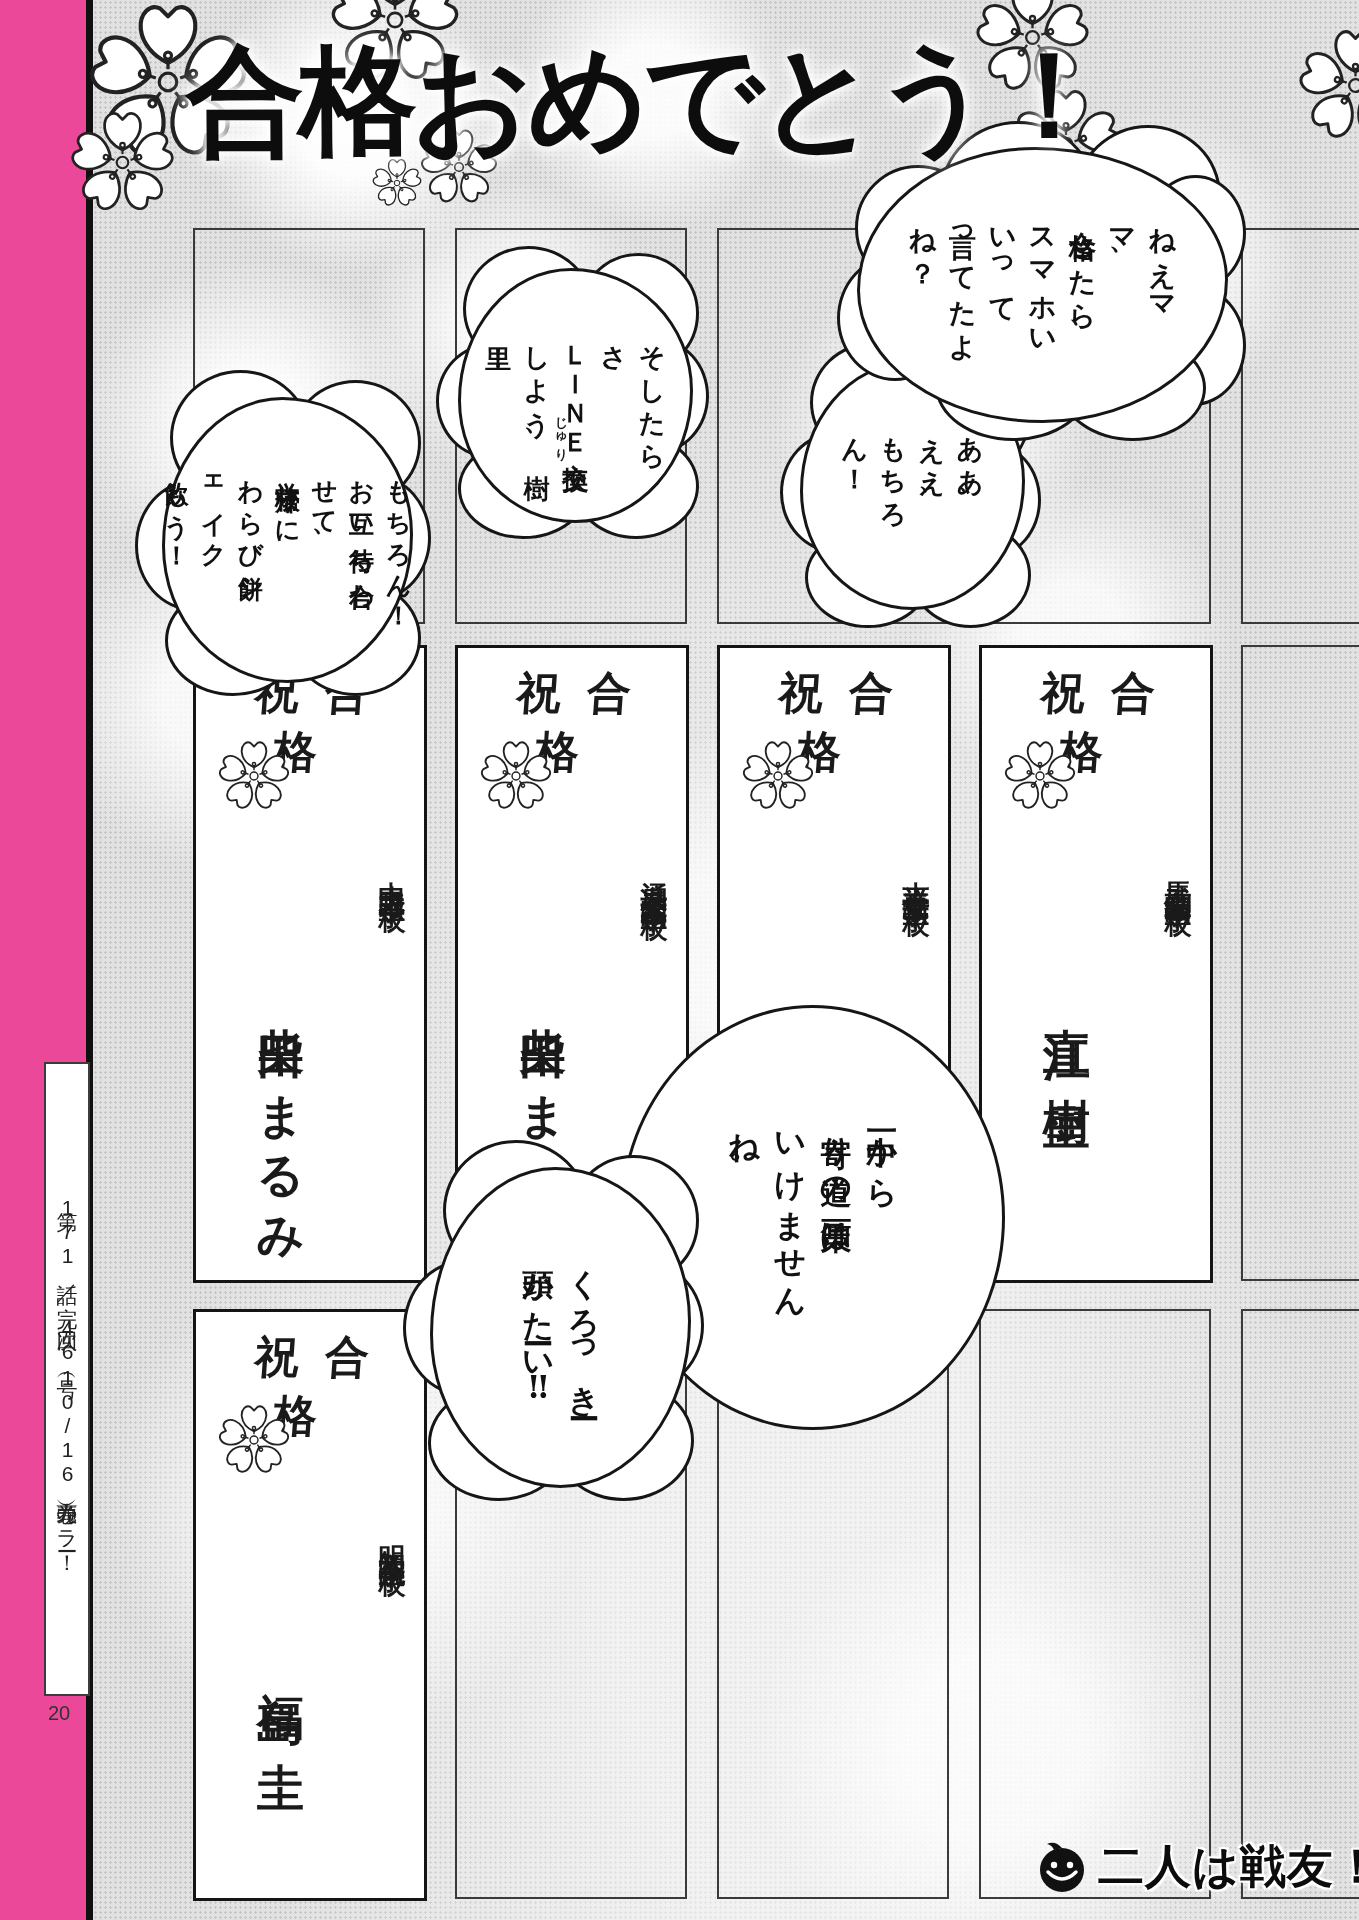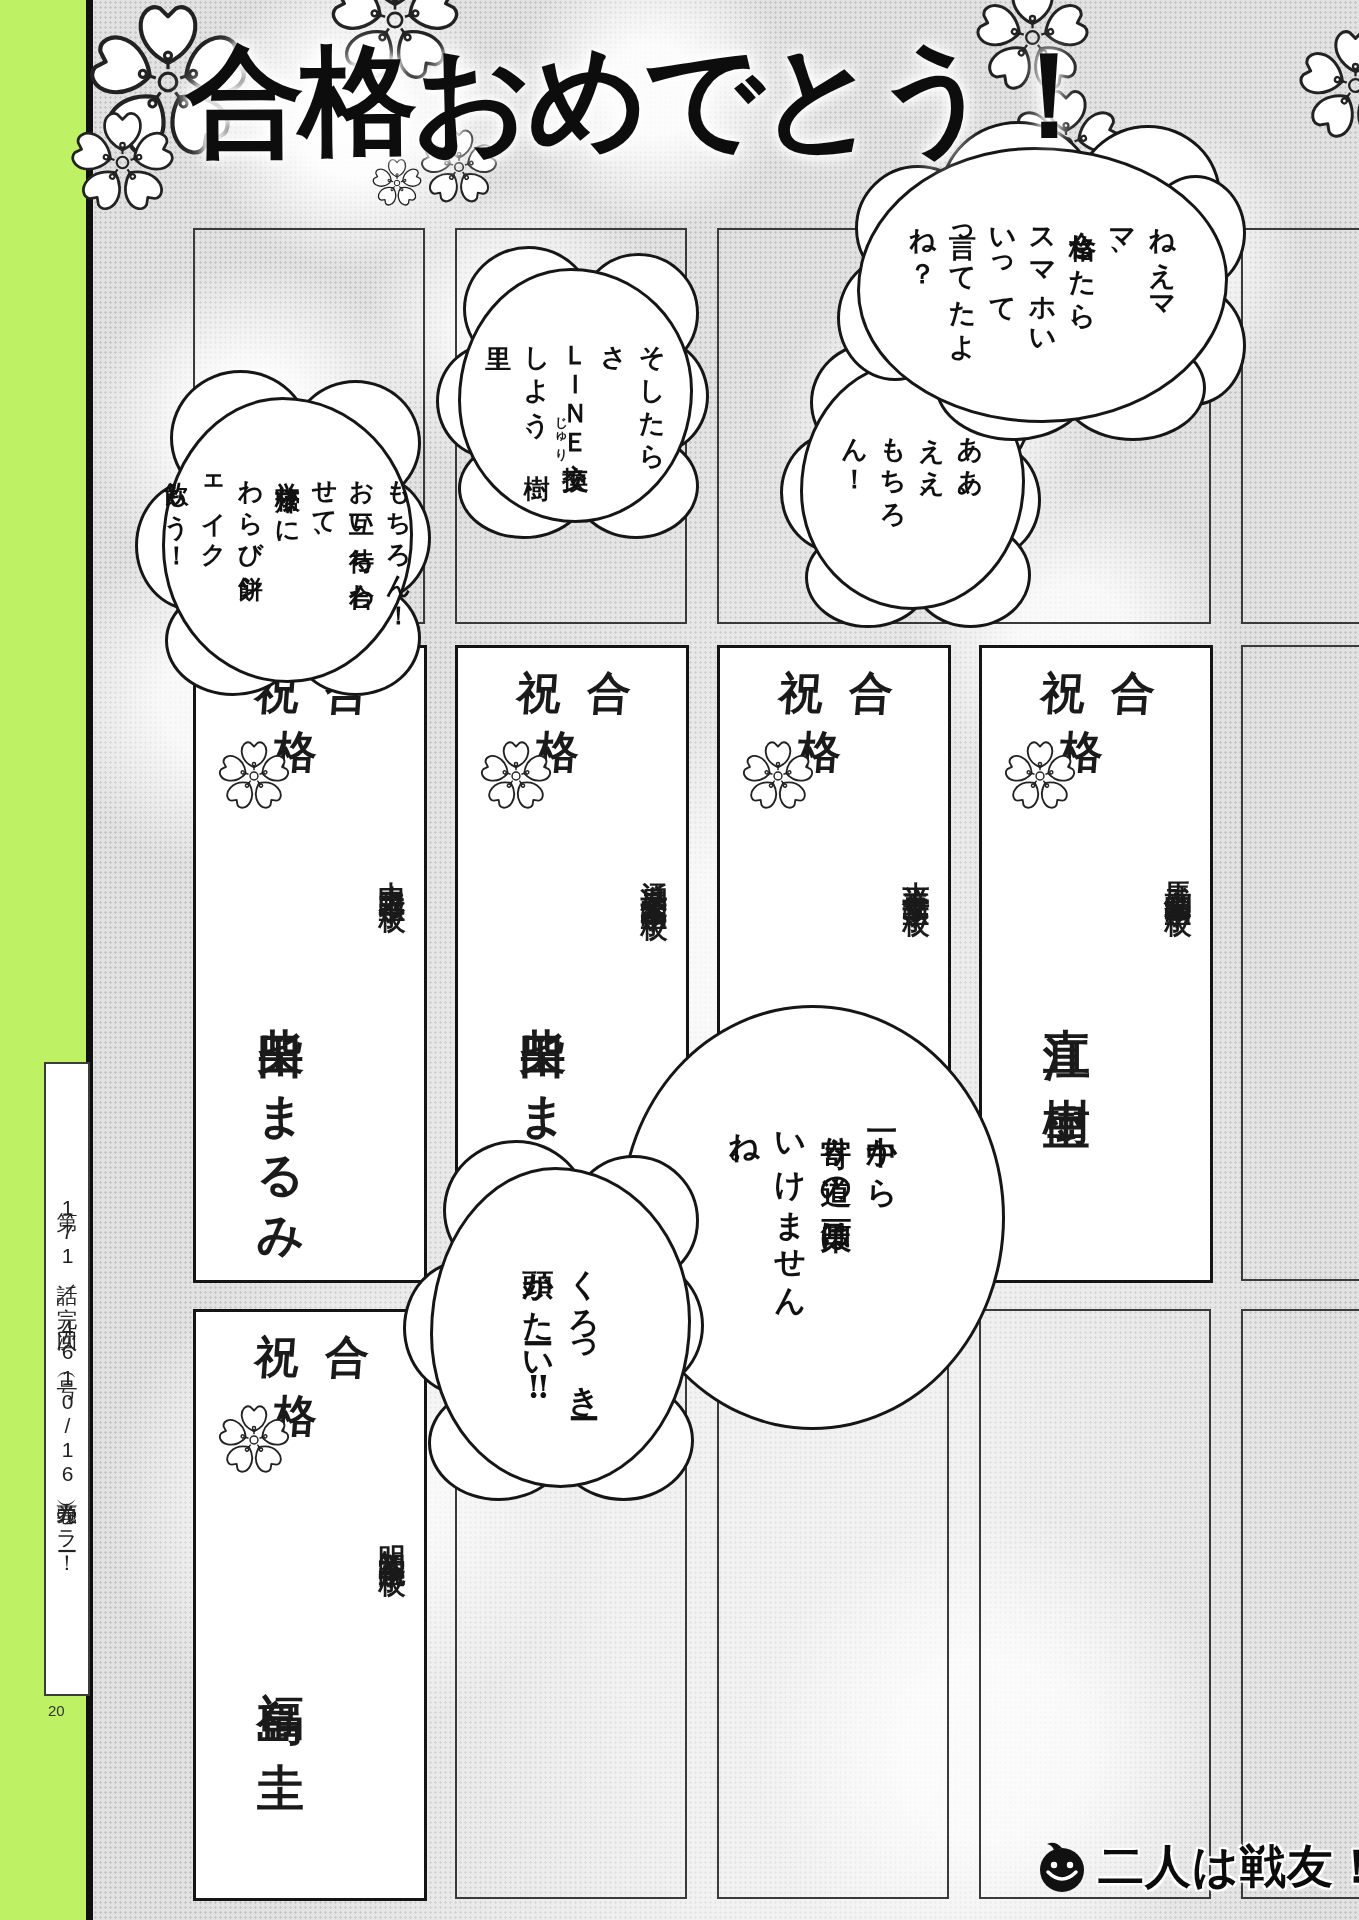--- a/index.html
+++ b/index.html
@@ -1,16 +1,16 @@
 <!DOCTYPE html>
 <html><head>
 <meta charset="utf-8">
 <style>
   html,body{margin:0;padding:0;background:#777;}
-  .stage{position:relative;width:1359px;height:1920px;background:#bef264;overflow:hidden;
+  .stage{position:relative;width:1359px;height:1920px;background:#ec4899;overflow:hidden;
          font-family:"DejaVu Serif","Liberation Serif",serif;color:#1a1a1a;}
   
   .board{position:absolute;left:93px;top:0;right:0;bottom:0;background:#e2e2e2;}
   .dots{position:absolute;inset:0;
         background-image:radial-gradient(#c6c6c6 1px,rgba(0,0,0,0) 1.4px);
         background-size:5px 5px;}
   .glow{position:absolute;inset:0;background-repeat:no-repeat;background-image:
     radial-gradient(circle at 260px 120px, rgba(255,255,255,.95) 0 55px, rgba(255,255,255,0) 150px),
     radial-gradient(circle at 560px 90px,  rgba(255,255,255,.9) 0 45px, rgba(255,255,255,0) 140px),
     radial-gradient(circle at 160px 430px, rgba(255,255,255,.9) 0 60px, rgba(255,255,255,0) 170px),
@@ -47,21 +47,21 @@
   
   .title{position:absolute;left:186px;top:20px;z-index:40;
          font-family:"Liberation Sans","DejaVu Sans",sans-serif;font-weight:900;
          font-size:118px;letter-spacing:-5px;color:#0d0d0d;white-space:nowrap;
          text-shadow:0 0 8px #fff,0 0 16px #fff,0 0 26px #fff;transform:rotate(-.4deg);}
   
   .sidebox{position:absolute;left:44px;top:1062px;width:42px;height:630px;background:#fff;
            border:2px solid #3c3c3c;display:flex;align-items:center;justify-content:center;z-index:50;}
   .sidebox .v{font-size:21px;font-family:"Liberation Sans","DejaVu Sans",sans-serif;
               letter-spacing:1px;color:#222;}
-  .pagenum{position:absolute;left:48px;top:1702px;font-size:15px;color:#333;
+  .pagenum{position:absolute;left:48px;top:1702px;font-size:20px;color:#333;
            font-family:"Liberation Sans",sans-serif;z-index:50;}
   .tagline{position:absolute;left:1034px;top:1836px;display:flex;align-items:center;gap:8px;z-index:60;}
   .tagline .label{font-family:"Liberation Sans","DejaVu Sans",sans-serif;font-weight:900;
                   font-size:46px;letter-spacing:1px;color:#0c0c0c;white-space:nowrap;
                   text-shadow:-2px -2px 0 #fff,2px -2px 0 #fff,-2px 2px 0 #fff,2px 2px 0 #fff,0 0 6px #fff;}
   .sakdeco{position:absolute;z-index:10;}
   .z30{z-index:30;} .z20{z-index:20;}
 </style>
 </head>
 <body>

